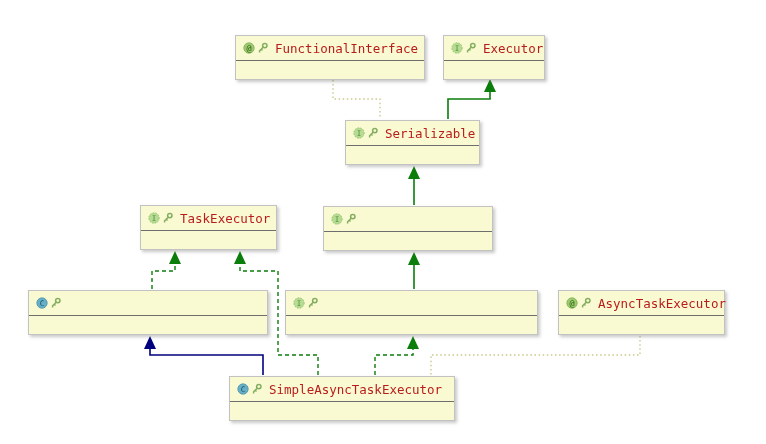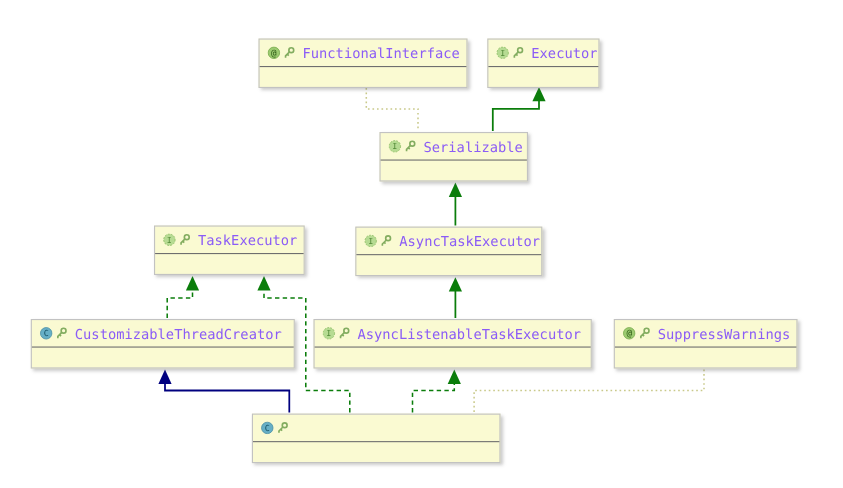--- a/index.html
+++ b/index.html
@@ -6,21 +6,21 @@
   body{width:766px;height:444px;background:#ffffff;overflow:hidden;position:relative;
        font-family:"DejaVu Sans Mono","Liberation Mono",monospace;}
   #canvas{position:absolute;left:0;top:0;width:766px;height:444px;}
   svg.edges{position:absolute;left:0;top:0;width:766px;height:444px;}
 
   .node{position:absolute;box-sizing:border-box;background:#FAFAD2;border:1px solid #C2C2C2;
         box-shadow:2px 2px 3px rgba(100,100,100,.35);}
   .node .hdr{height:24px;display:flex;align-items:center;padding:0 7px;
              border-bottom:1px solid #6E6E6E;white-space:nowrap;}
   .node .body{height:18px;}
-  .node .lbl{font-size:12.5px;color:#8b5cf6;margin-left:6px;letter-spacing:0;}
+  .node .lbl{font-size:12.5px;color:#b91c1c;margin-left:6px;letter-spacing:0;}
   .badge{display:inline-block;width:12px;height:12px;flex:0 0 auto;}
   .badge + .badge{margin-left:2px;}
 </style>
 </head>
 <body>
 
 <div id="canvas">
 
   <svg class="edges" xmlns="http://www.w3.org/2000/svg">
 
@@ -116,21 +116,20 @@
   <div class="node" style="left:323px;top:206px;width:170px;height:45px;">
     <div class="hdr">
       <svg class="badge" viewBox="0 0 12 12">
           <circle cx="6" cy="6" r="5.2" fill="#B6DB92" stroke="#8FBE68" stroke-width="0.8" stroke-dasharray="1.6,1.2"></circle>
           <text x="6" y="8.6" font-size="7.6" text-anchor="middle" fill="#558B3A" font-family="DejaVu Sans Mono,monospace">I</text>
         </svg>
       <svg class="badge" viewBox="0 0 12 12">
           <circle cx="7.8" cy="3.6" r="2.2" fill="none" stroke="#83AD60" stroke-width="1.5"></circle>
           <path d="M6.2 5.2 L2.6 8.8 L2.6 10.4 M4.2 7.2 L5.5 8.5" stroke="#83AD60" stroke-width="1.5" fill="none"></path>
         </svg>
-      <span class="lbl">AsyncTaskExecutor</span>
     </div>
     <div class="body"></div>
   </div>
 
   <div class="node" style="left:140px;top:205px;width:137px;height:45px;">
     <div class="hdr">
       <svg class="badge" viewBox="0 0 12 12">
           <circle cx="6" cy="6" r="5.2" fill="#B6DB92" stroke="#8FBE68" stroke-width="0.8" stroke-dasharray="1.6,1.2"></circle>
           <text x="6" y="8.6" font-size="7.6" text-anchor="middle" fill="#558B3A" font-family="DejaVu Sans Mono,monospace">I</text>
         </svg>
@@ -146,62 +145,61 @@
   <div class="node" style="left:28px;top:290px;width:240px;height:45px;">
     <div class="hdr">
       <svg class="badge" viewBox="0 0 12 12">
           <circle cx="6" cy="6" r="5.2" fill="#66AFC6" stroke="#4E93A9" stroke-width="0.8"></circle>
           <text x="6" y="8.6" font-size="7.6" text-anchor="middle" fill="#0F4C5E" font-family="DejaVu Sans Mono,monospace">C</text>
         </svg>
       <svg class="badge" viewBox="0 0 12 12">
           <circle cx="7.8" cy="3.6" r="2.2" fill="none" stroke="#83AD60" stroke-width="1.5"></circle>
           <path d="M6.2 5.2 L2.6 8.8 L2.6 10.4 M4.2 7.2 L5.5 8.5" stroke="#83AD60" stroke-width="1.5" fill="none"></path>
         </svg>
-      <span class="lbl">CustomizableThreadCreator</span>
     </div>
     <div class="body"></div>
   </div>
 
   <div class="node" style="left:285px;top:290px;width:253px;height:45px;">
     <div class="hdr">
       <svg class="badge" viewBox="0 0 12 12">
           <circle cx="6" cy="6" r="5.2" fill="#B6DB92" stroke="#8FBE68" stroke-width="0.8" stroke-dasharray="1.6,1.2"></circle>
           <text x="6" y="8.6" font-size="7.6" text-anchor="middle" fill="#558B3A" font-family="DejaVu Sans Mono,monospace">I</text>
         </svg>
       <svg class="badge" viewBox="0 0 12 12">
           <circle cx="7.8" cy="3.6" r="2.2" fill="none" stroke="#83AD60" stroke-width="1.5"></circle>
           <path d="M6.2 5.2 L2.6 8.8 L2.6 10.4 M4.2 7.2 L5.5 8.5" stroke="#83AD60" stroke-width="1.5" fill="none"></path>
         </svg>
-      <span class="lbl">AsyncListenableTaskExecutor</span>
     </div>
     <div class="body"></div>
   </div>
 
   <div class="node" style="left:558px;top:290px;width:167px;height:45px;">
     <div class="hdr">
       <svg class="badge" viewBox="0 0 12 12">
           <circle cx="6" cy="6" r="5.2" fill="#9CCB70" stroke="#7DAE52" stroke-width="0.8"></circle>
           <text x="6" y="8.8" font-size="8.4" text-anchor="middle" fill="#2E5A14" font-family="DejaVu Sans Mono,monospace">@</text>
         </svg>
       <svg class="badge" viewBox="0 0 12 12">
           <circle cx="7.8" cy="3.6" r="2.2" fill="none" stroke="#83AD60" stroke-width="1.5"></circle>
           <path d="M6.2 5.2 L2.6 8.8 L2.6 10.4 M4.2 7.2 L5.5 8.5" stroke="#83AD60" stroke-width="1.5" fill="none"></path>
         </svg>
-      <span class="lbl">SuppressWarnings</span>
+      <span class="lbl">AsyncTaskExecutor</span>
     </div>
     <div class="body"></div>
   </div>
 
   <div class="node" style="left:229px;top:376px;width:226px;height:45px;">
     <div class="hdr">
       <svg class="badge" viewBox="0 0 12 12">
           <circle cx="6" cy="6" r="5.2" fill="#66AFC6" stroke="#4E93A9" stroke-width="0.8"></circle>
           <text x="6" y="8.6" font-size="7.6" text-anchor="middle" fill="#0F4C5E" font-family="DejaVu Sans Mono,monospace">C</text>
         </svg>
       <svg class="badge" viewBox="0 0 12 12">
           <circle cx="7.8" cy="3.6" r="2.2" fill="none" stroke="#83AD60" stroke-width="1.5"></circle>
           <path d="M6.2 5.2 L2.6 8.8 L2.6 10.4 M4.2 7.2 L5.5 8.5" stroke="#83AD60" stroke-width="1.5" fill="none"></path>
         </svg>
+      <span class="lbl">SimpleAsyncTaskExecutor</span>
     </div>
     <div class="body"></div>
   </div>
 
 </div>
 
 </body></html>

